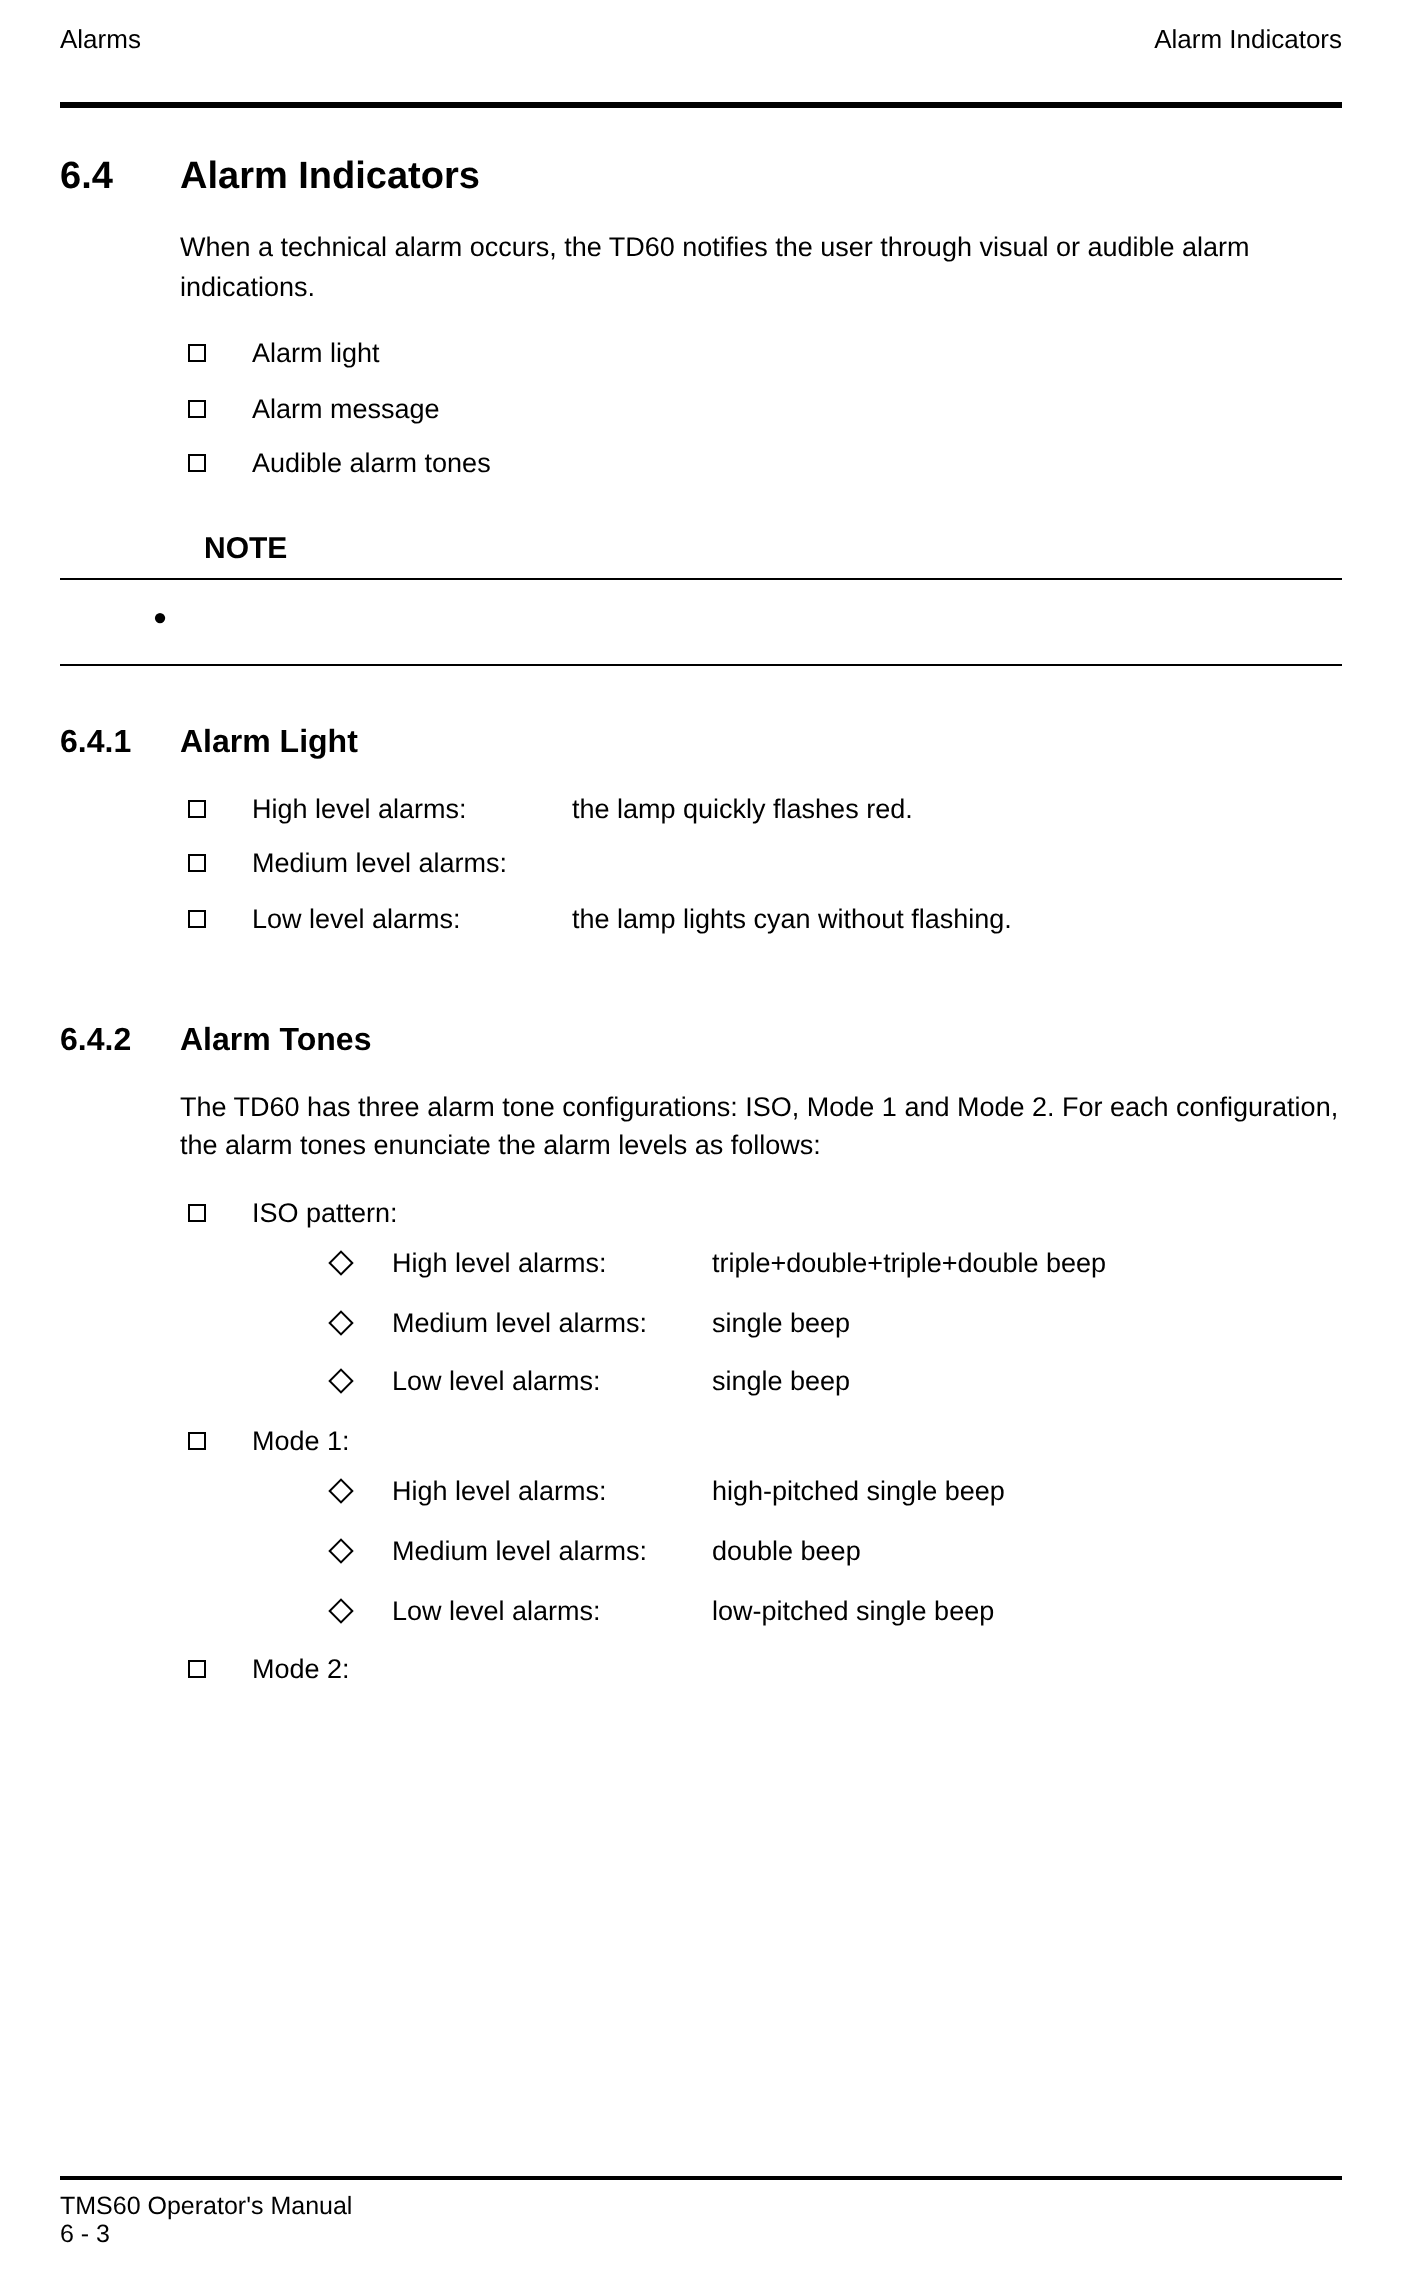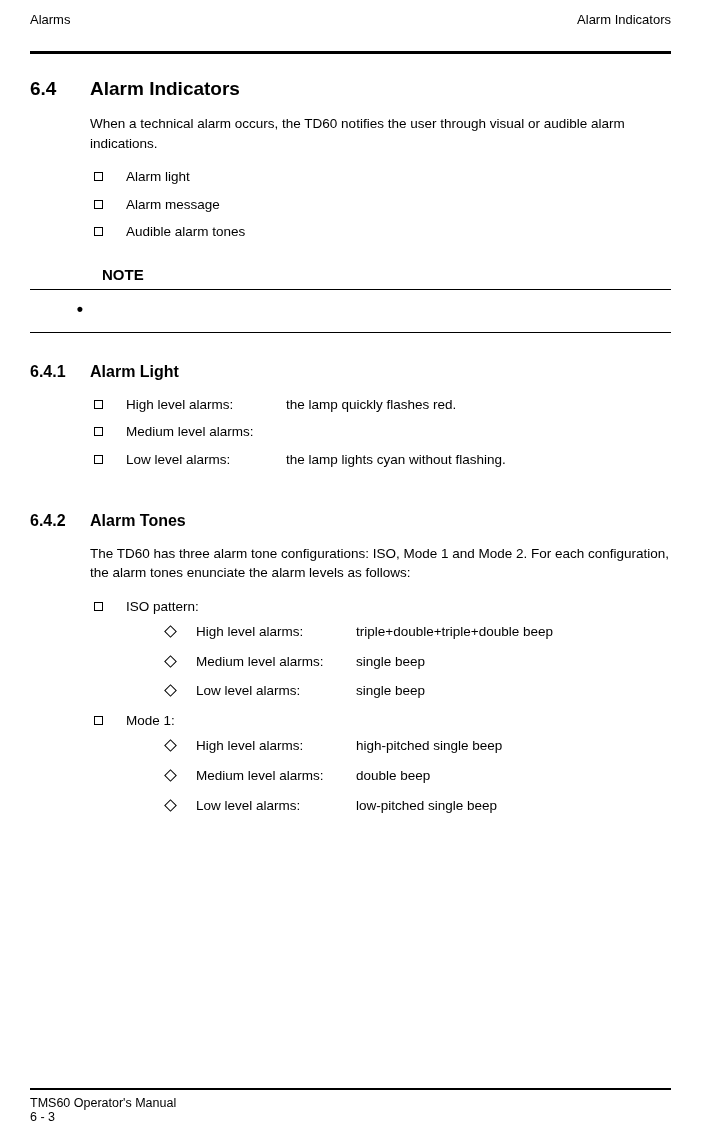--- a/index.html
+++ b/index.html
@@ -279,20 +279,23 @@
           </li>
           <li>
             <div class="kv-row">
               <span class="kv-label">Low level alarms:</span>
               <span class="kv-val">low-pitched single beep</span>
             </div>
           </li>
         </ul>
       </li>
 
+      <li>
+        <span>Mode 2:</span>
+      </li>
 
     </ul>
   </div>
 
   <div class="spacer"></div>
 
   <hr class="footer-rule">
   <div class="footer-row">
     <span>TMS60 Operator's Manual</span>
     <span>6 - 3</span>

